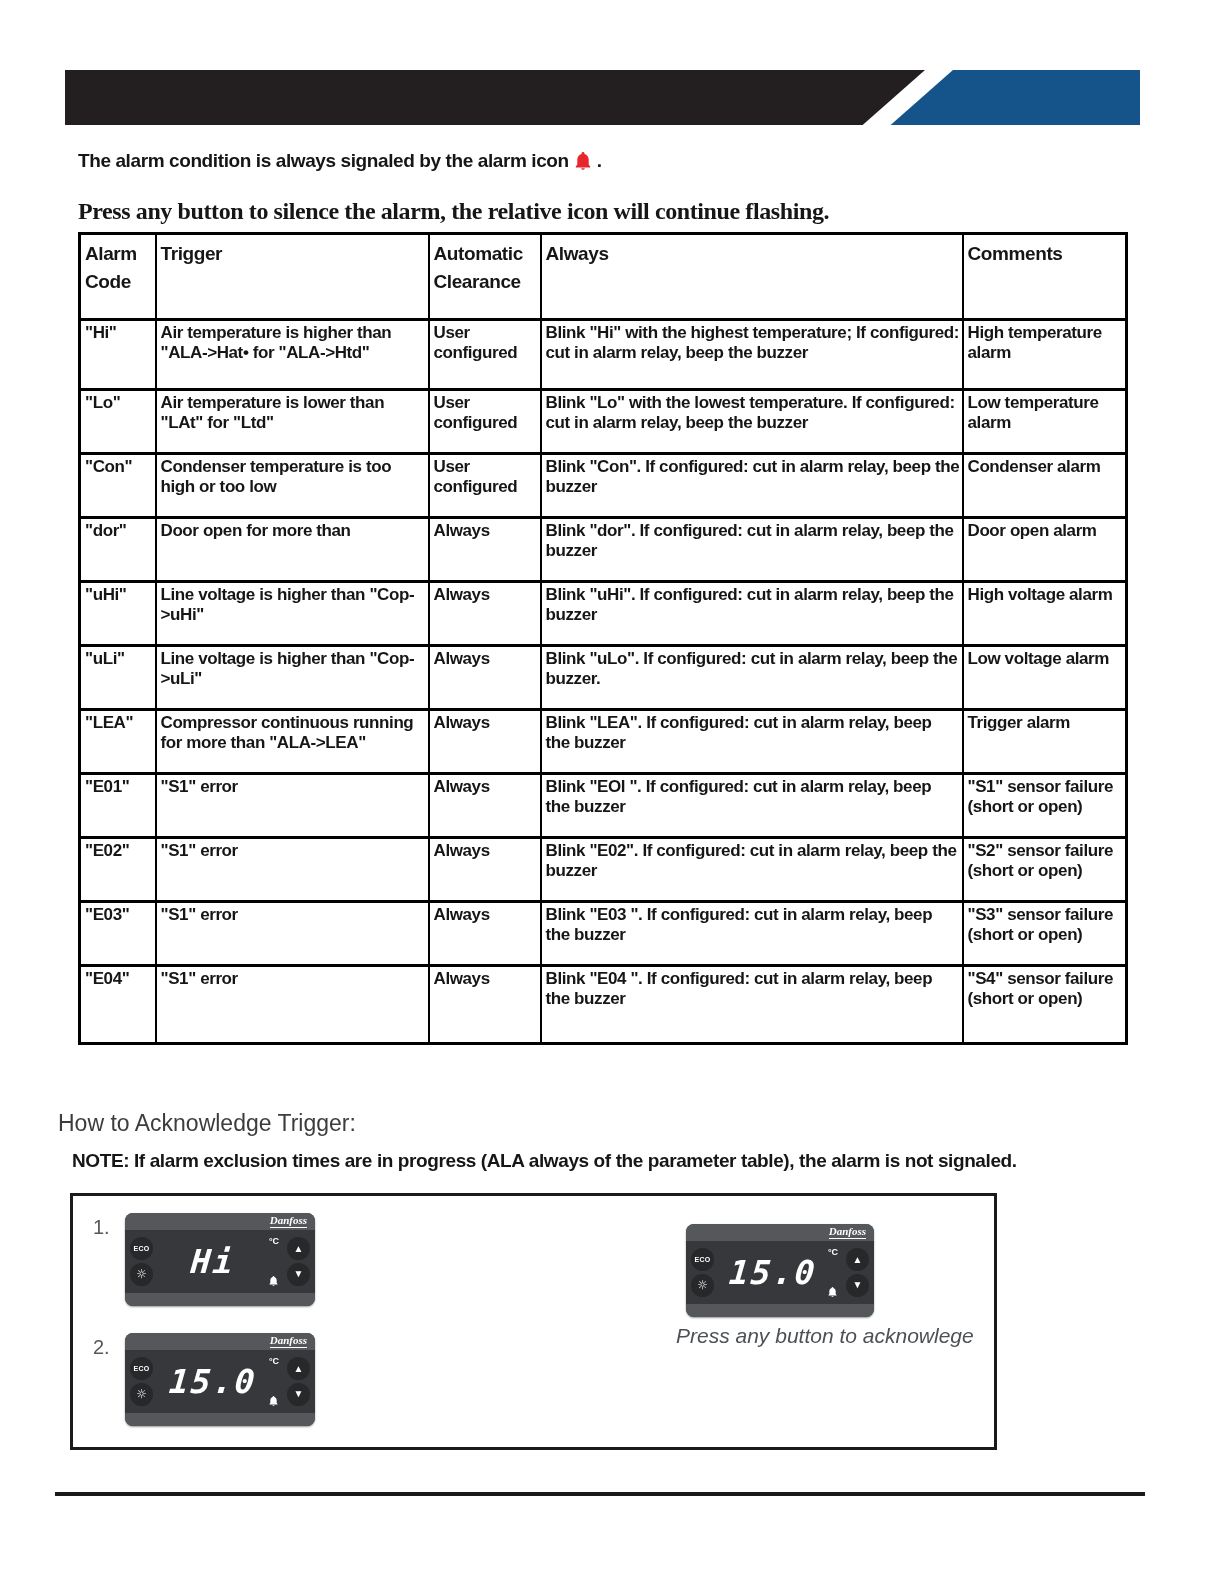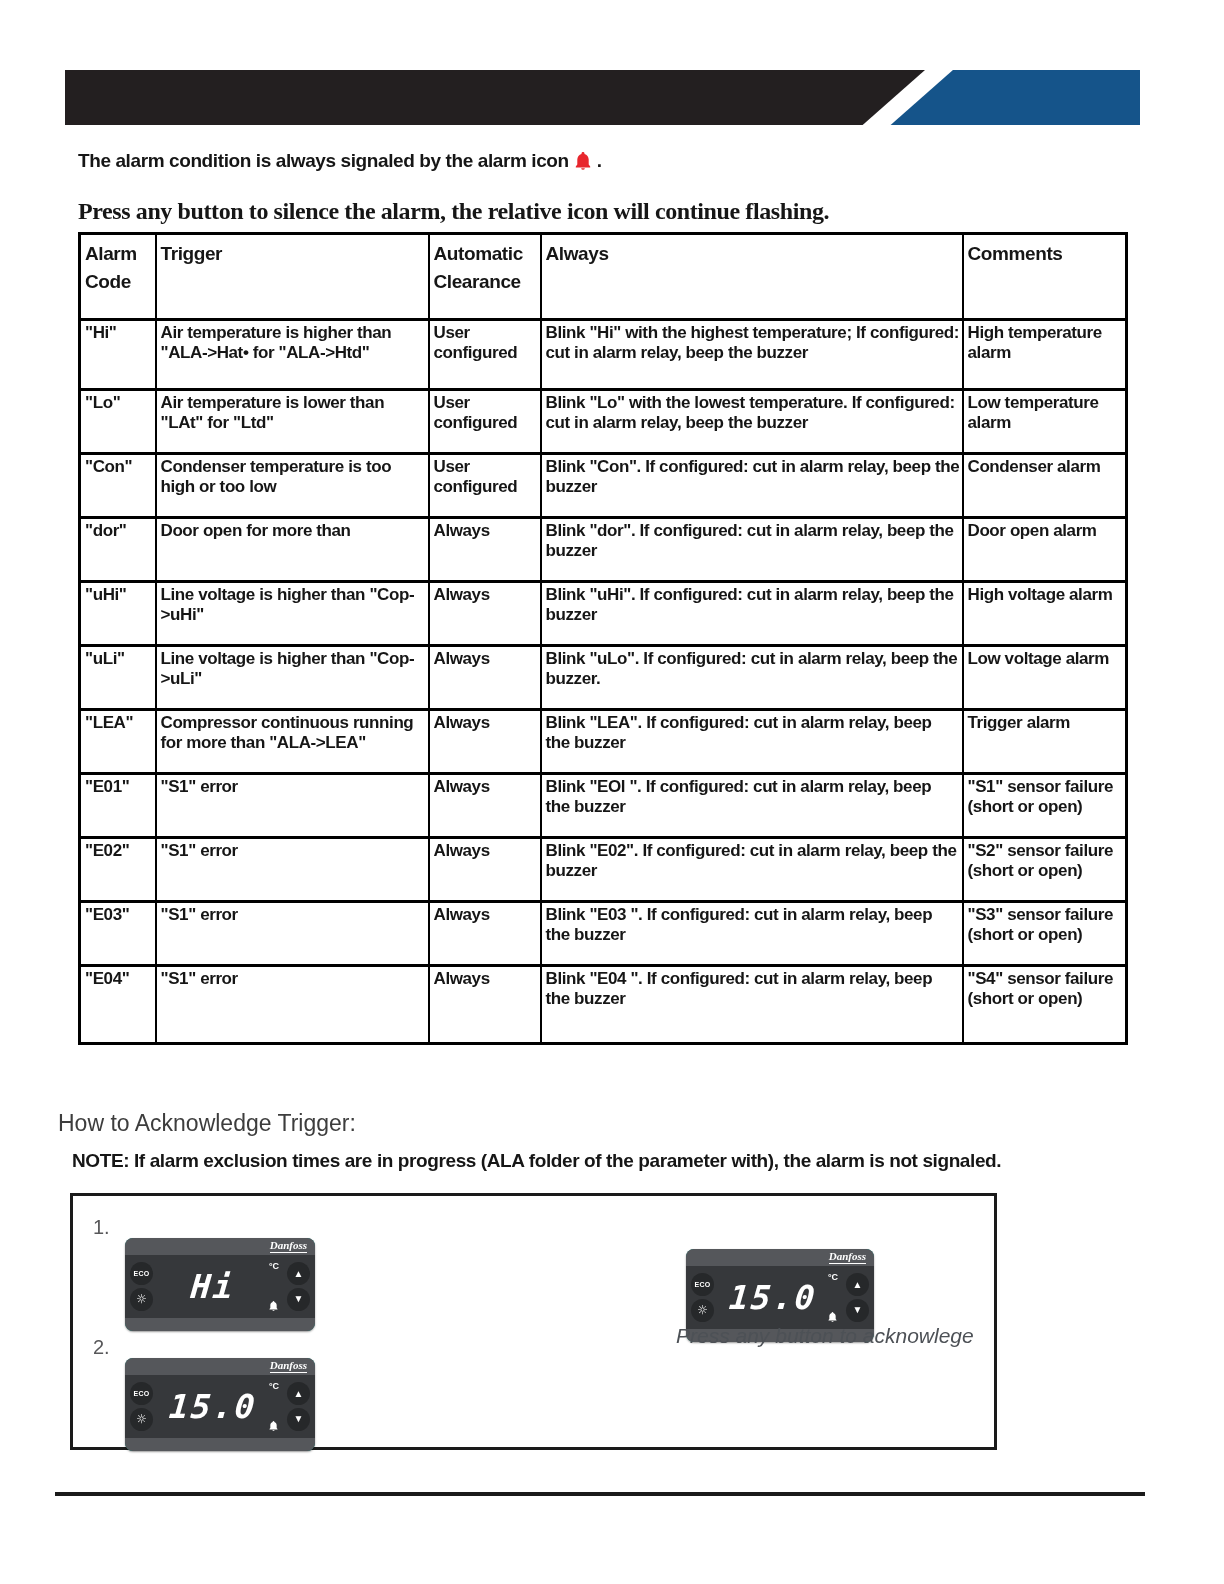--- a/index.html
+++ b/index.html
@@ -73,21 +73,20 @@
   }
   .fig-caption {
     position:absolute; font-size:21px; color:#4d5156;font-style:italic;
   }
 
   
   .device {
     position:absolute; width:190px; height:93px; background:#0f766e;
     border-radius:8px; overflow:hidden; display:flex; flex-direction:column;
     box-shadow:0 1px 2px rgba(0,0,0,0.4);
-    margin-top:25px;
   }
   .dev-top {
     height:17px; background:#55575b; display:flex; justify-content:flex-end;
     align-items:center; padding:0 8px 0 0; flex:none;
   }
   .dev-logo {
     color:#fff; font-family:"Liberation Serif", serif; font-style:italic;
     font-weight:bold; font-size:11px; line-height:1; border-bottom:1px solid #fff;
     padding-bottom:1px;
   }
@@ -225,21 +224,21 @@
     <td>"E04"</td>
     <td>"S1" error</td>
     <td>Always</td>
     <td>Blink "E04 ". If configured: cut in alarm relay, beep the buzzer</td>
     <td>"S4" sensor failure (short or open)</td>
   </tr>
 </tbody>
   </table>
 
 <div class="ack-heading">How to Acknowledge Trigger:</div>
-<div class="note-line"><span>NOTE:</span><span> If alarm exclusion times are in progress (</span><span>ALA</span><span> folder of the parameter with), the alarm is not signaled.</span></div>
+<div class="note-line"><span>NOTE:</span><span> If alarm exclusion times are in progress (</span><span>ALA</span><span> always of the parameter table), the alarm is not signaled.</span></div>
 
 <div class="figure-box">
 
   <div class="step-num" style="left:20px; top:20px;">1.</div>
 
   <div class="device" style="left:52px; top:17px;">
     <div class="dev-top">
       <span class="dev-logo">Danfoss</span>
     </div>
     <div class="dev-screen">

